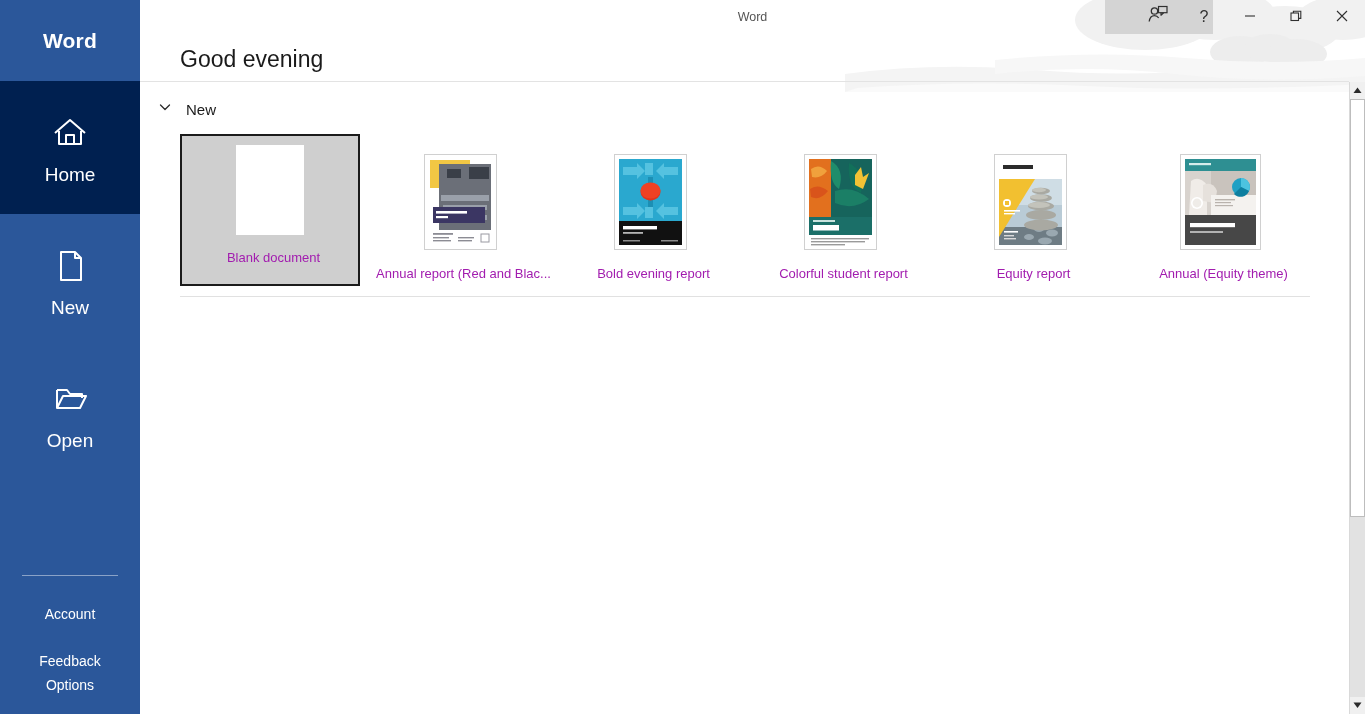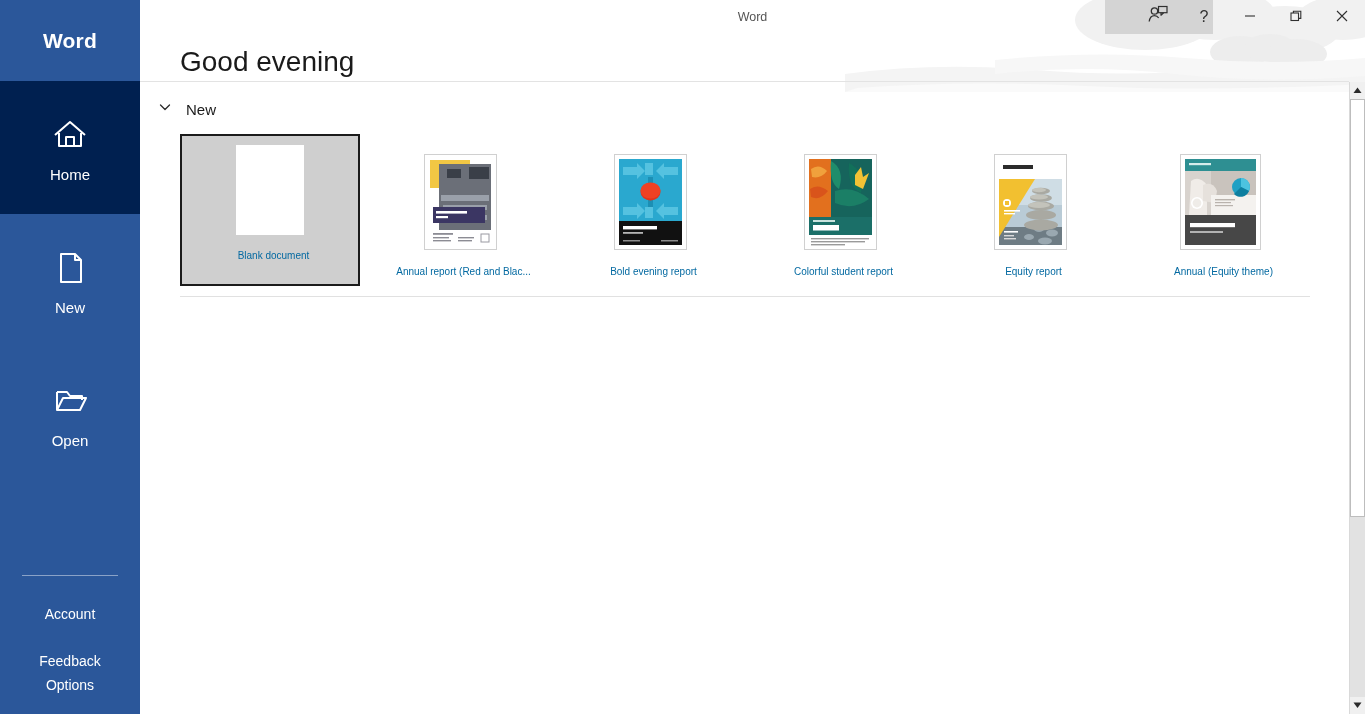--- a/index.html
+++ b/index.html
@@ -33,21 +33,21 @@
   }
   .nav-item {
     height: 133px;
     display: flex; flex-direction: column;
     align-items: center; justify-content: center;
     gap: 10px;
     cursor: pointer;
   }
   .nav-item.selected { background: #002050; }
   .nav-ico { width: 44px; height: 44px; display:block; }
-  .nav-label { font-size: 15px; line-height: 1; }
+  .nav-label { font-size: 19px; line-height: 1; }
 
   #nav-divider {
     position: absolute; left: 22px; top: 575px;
     width: 96px; height: 1px;
     background: rgba(255,255,255,.45);
   }
   .foot-item {
     position: absolute; left: 0; width: 140px;
     text-align: center; font-size: 14px;
     cursor: pointer;
@@ -89,21 +89,21 @@
   #acct-chip {
     position: absolute; top: 0; right: 152px;
     width: 108px; height: 34px;
     background: #d4d4d4;
     z-index: 3;
   }
 
   
   #greeting {
     position: absolute; left: 180px; top: 46px;
-    font-size: 28px; color: #1a1a1a;
+    font-size: 23px; color: #1a1a1a;
     z-index: 5;
   }
   #header-rule {
     position: absolute; left: 140px; top: 81px;
     width: 1209px; height: 1px;
     background: #e3e3e3;
     z-index: 4;
   }
 
   
@@ -147,21 +147,21 @@
   .thumb {
     display: block;
     box-shadow: 0 0 0 1px #d0d0d0;
     background: #fff;
   }
   .blank-page {
     width: 68px; height: 90px; background: #ffffff;
     box-shadow: none;
   }
   .caption {
-    font-size: 10px; color: #0369a1;
+    font-size: 13px; color: #a21caf;
     text-align: center;
     width: 180px;
     white-space: nowrap; overflow: hidden;
     margin-top: 10px;
     margin-left: 7px;
   }
   .tile.selected .caption { margin-top: 12px; }
 
   #content-rule {
     position: absolute; left: 40px; top: 214px;

